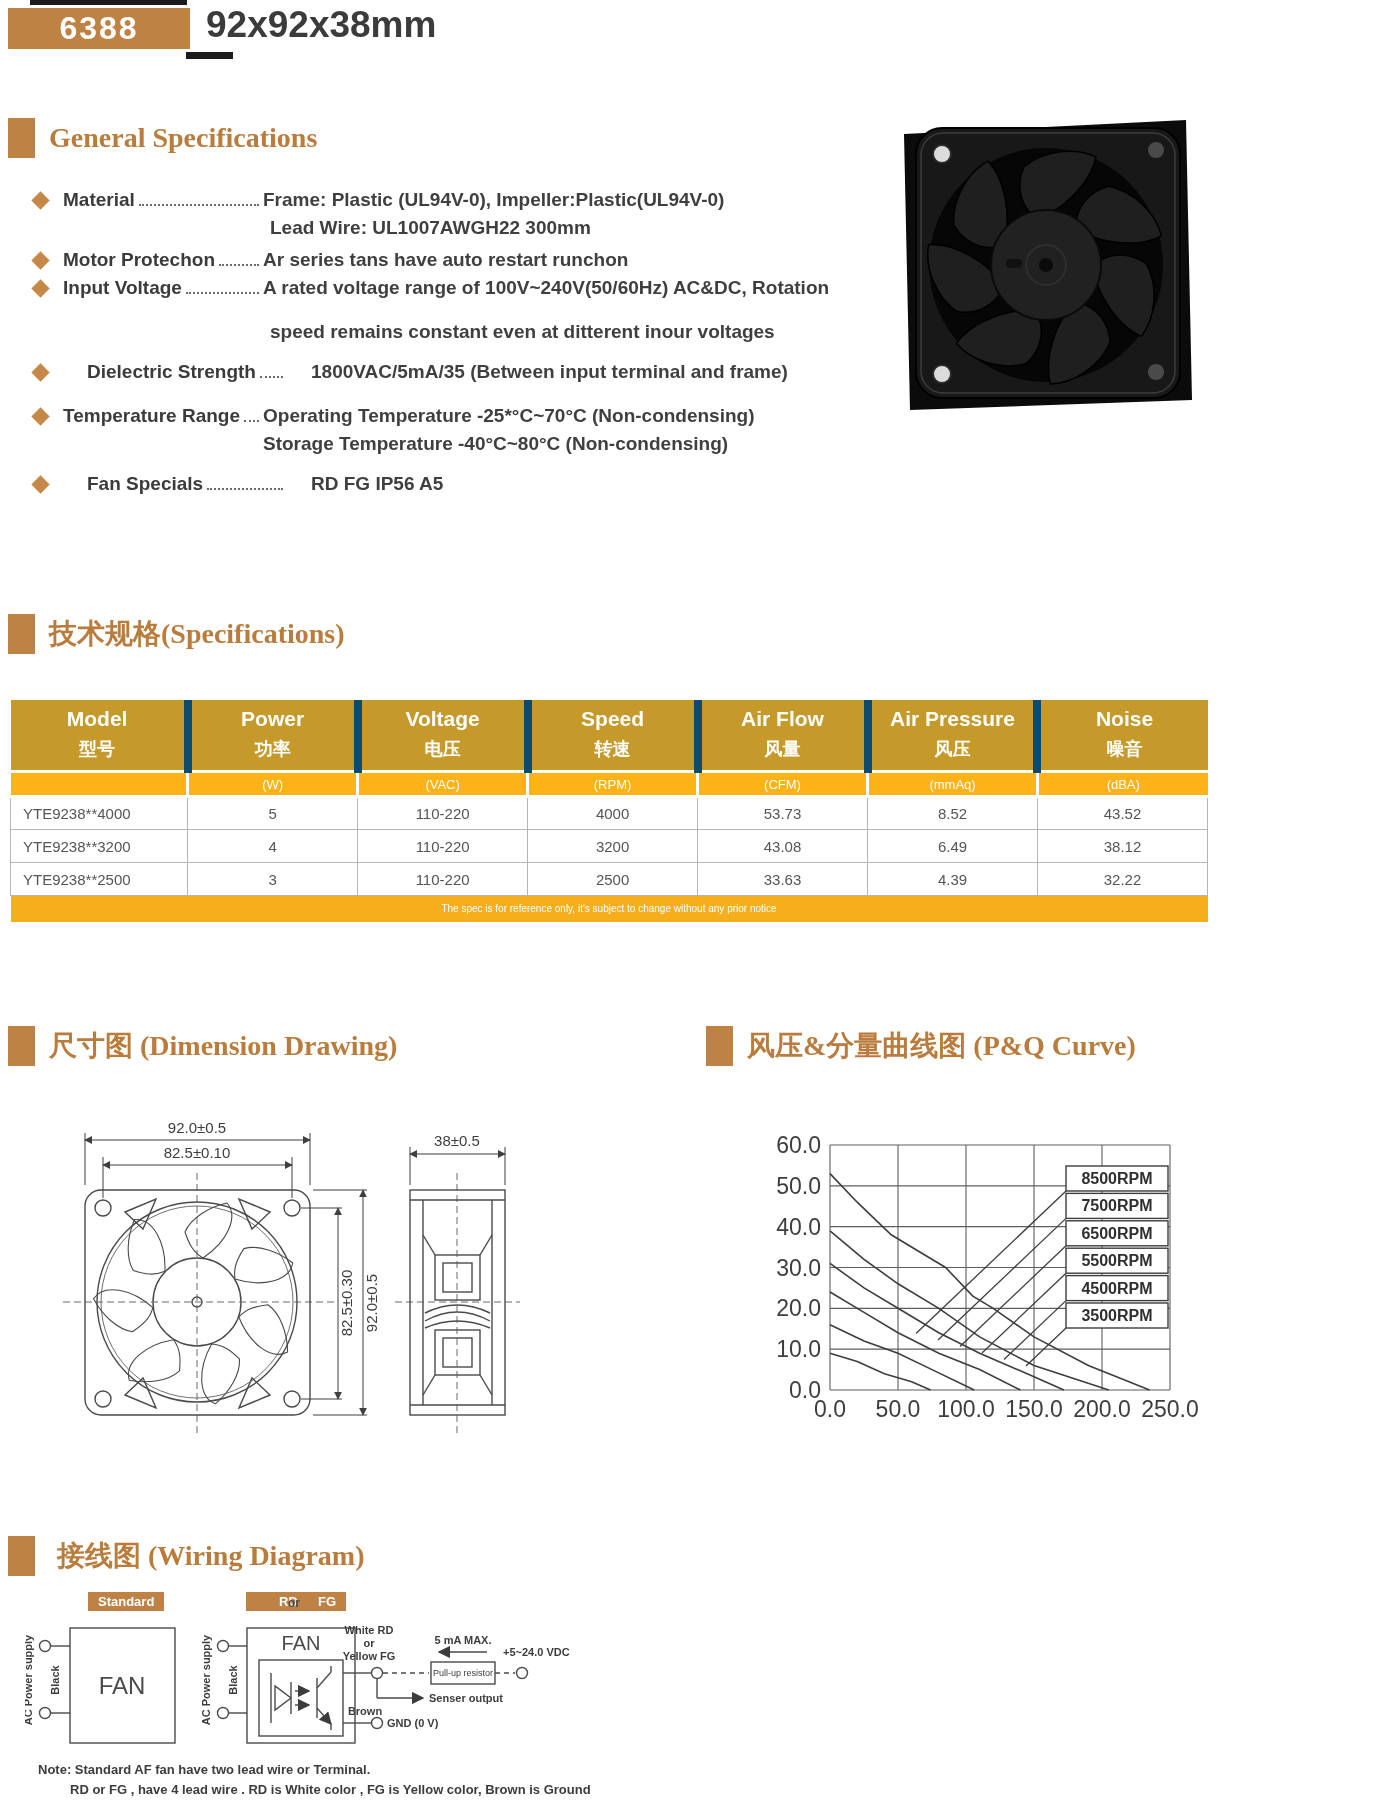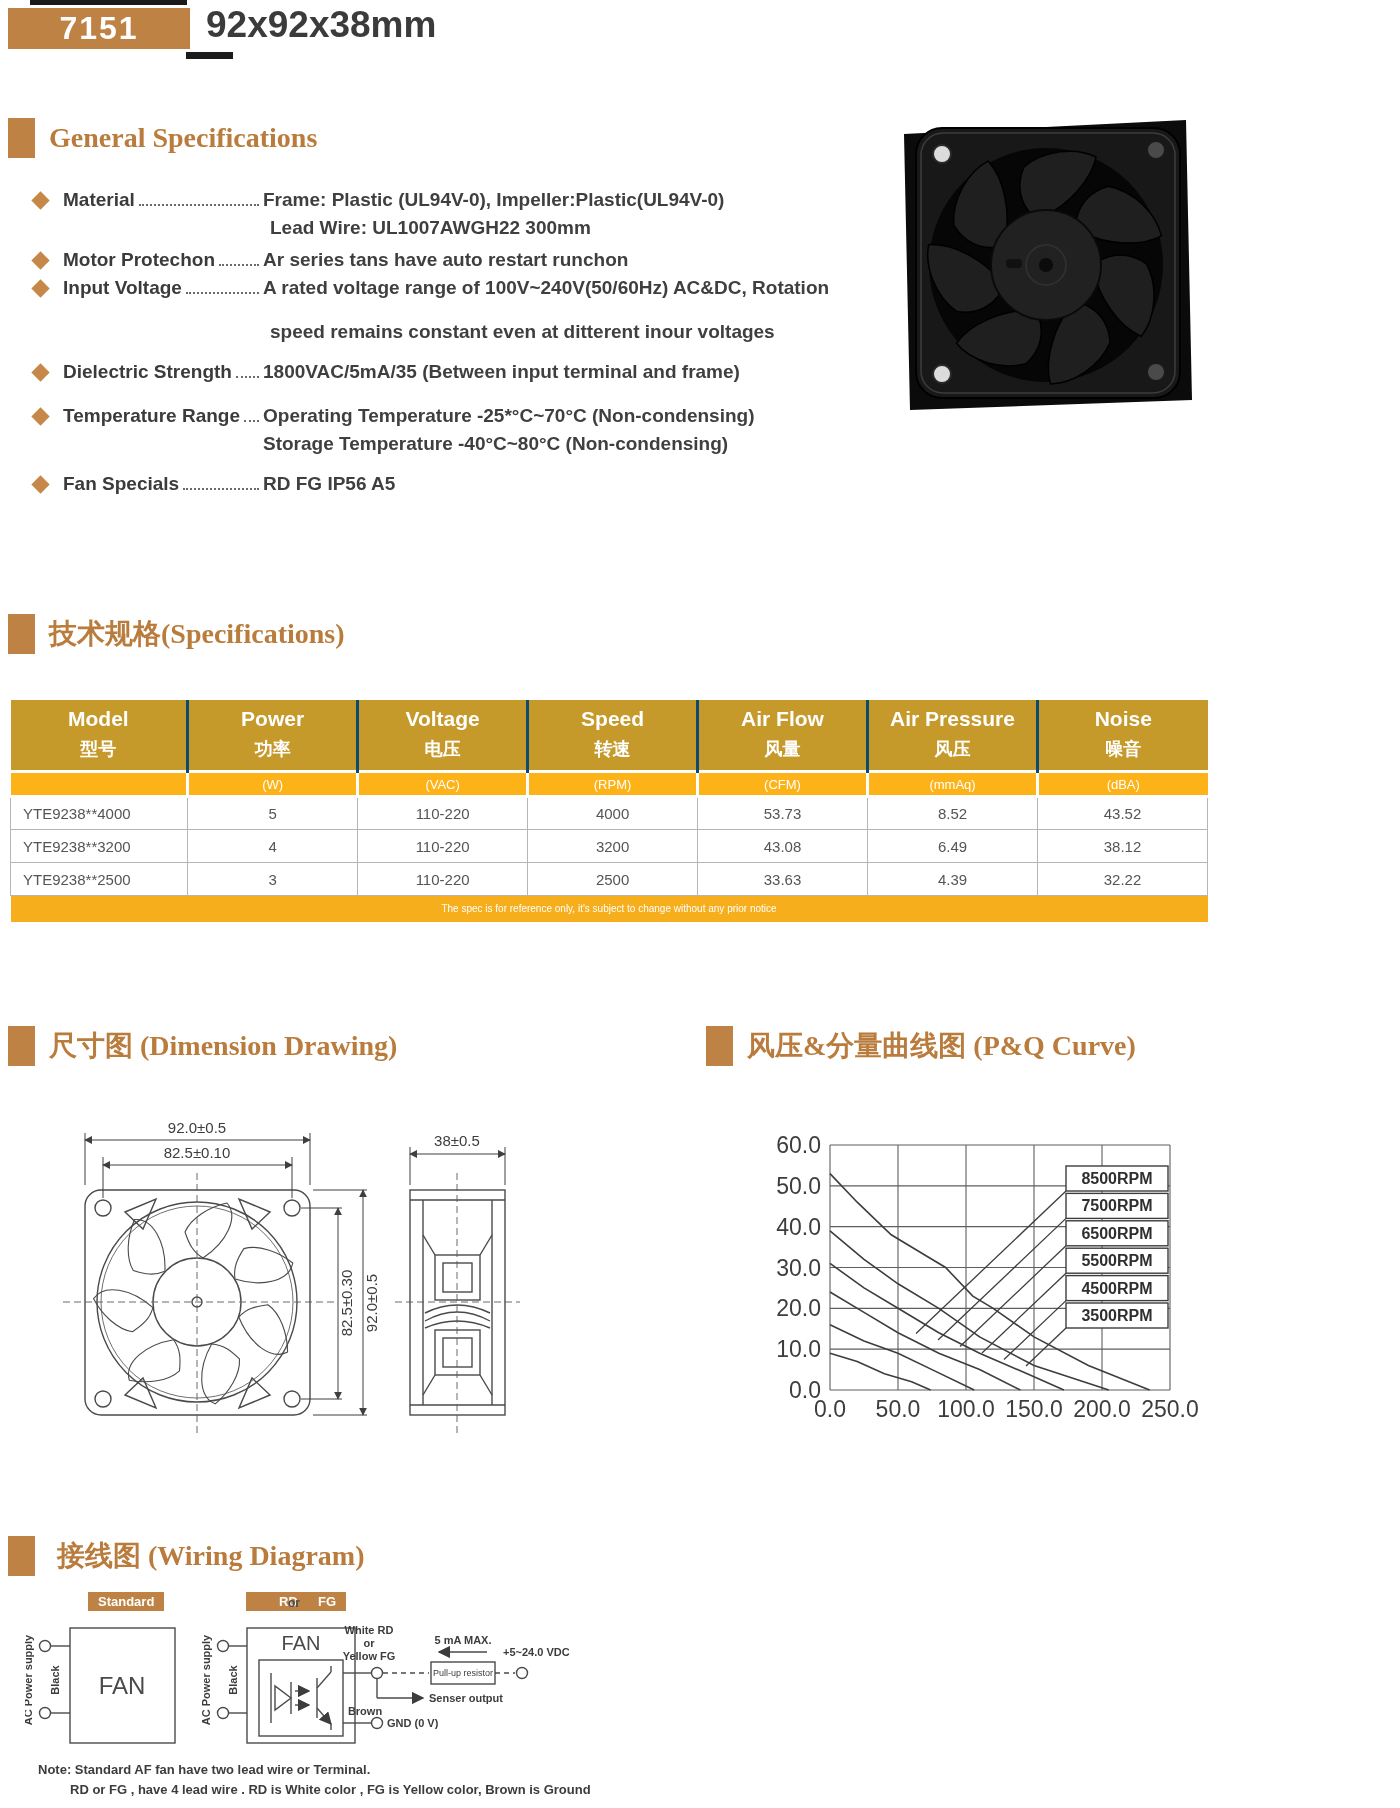--- a/index.html
+++ b/index.html
@@ -21,30 +21,30 @@
   
   #spec-list { position:absolute; left:30px; top:186px; width:850px; }
   .spec-row { display:flex; align-items:flex-start; }
   .diamond { flex:none; width:13px; height:13px; background:#c68848; transform:rotate(45deg);
     margin:8px 16px 0 4px; }
   .spec-label { flex:none; width:200px; display:flex; align-items:flex-end; }
   .spec-label .lt { font-size:19px; font-weight:bold; line-height:28px; white-space:nowrap; }
   .leader { flex:1; border-bottom:2px dotted #6a6a6a; margin:0 4px 8px 4px; min-width:8px; }
   .spec-value { flex:1; font-size:19px; font-weight:bold; line-height:28px; color:#3f3f3f; }
   .spec-value .l2 { padding-left:7px; }
-  .mt8{margin-top:16px;} .mt12{margin-top:12px;} .mt4{margin-top:4px;}
+  .mt8{margin-top:16px;} .mt12{margin-top:12px;gap:24px;} .mt4{margin-top:4px;}
 
   
   #fan-photo { position:absolute; left:888px; top:108px; }
 
   
   #spec-table-wrap { position:absolute; left:10px; top:700px; width:1198px; }
   table { width:100%; border-collapse:collapse; table-layout:fixed; }
   .hdr th { background:#c6992b; color:#fff; font-weight:600; padding:7px 2px 9px;
-    border-left:3px solid #0c4a6e; }
+    border-left:8px solid #0c4a6e; }
   .hdr th:first-child { border-left:none; }
   .hdr .en { font-size:21px; }
   .hdr .zh { font-size:18px; margin-top:6px; }
   .unit td { background:#fdb217; color:#fff; font-size:13px; text-align:center; height:25px;
     border-top:3px solid #fff; border-bottom:3px solid #fff; border-left:3px solid #fff; }
   .unit td:first-child { border-left:none; }
   tbody td { background:#fff; border:1px solid #b5b5b5; font-size:15px; color:#555;
     text-align:center; height:33px; }
   tbody td.model { text-align:left; padding-left:12px; }
   tfoot td { background:#f6ae1c; color:#fff; font-size:10px; text-align:center; height:26px; }
@@ -63,21 +63,21 @@
 
   .note { position:absolute; font-size:13px; font-weight:bold; color:#3c3c3c; }
 </style>
 </head>
 <body>
 
 <div id="page">
 
   <div class="decor" style="left:30px;top:0;width:157px;height:5px;"></div>
   <div class="decor" style="left:186px;top:52px;width:47px;height:7px;"></div>
-  <div id="model-chip">7151</div>
+  <div id="model-chip">6388</div>
   <div id="size-title">92x92x38mm</div>
 
   <div class="section-h" style="left:8px;top:118px;">
     <span class="sq"></span>
     <span class="txt">General Specifications</span>
   </div>
 
   <div id="spec-list">
     <div class="spec-row">
       <span class="diamond"></span>

